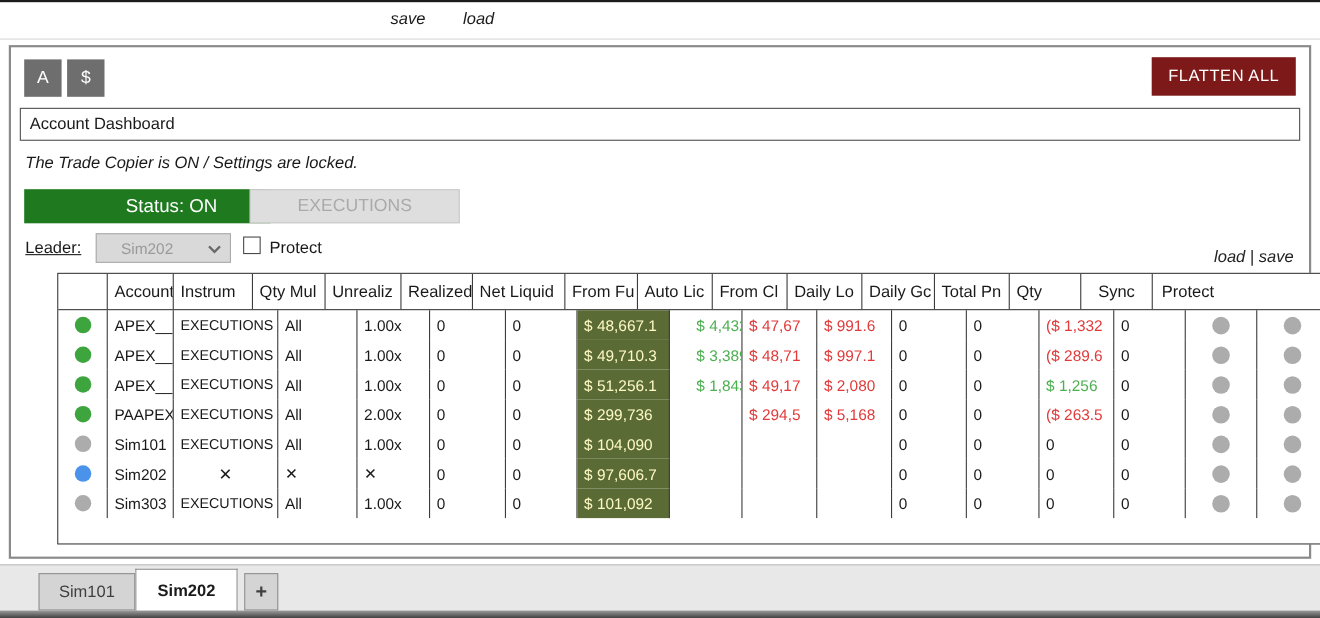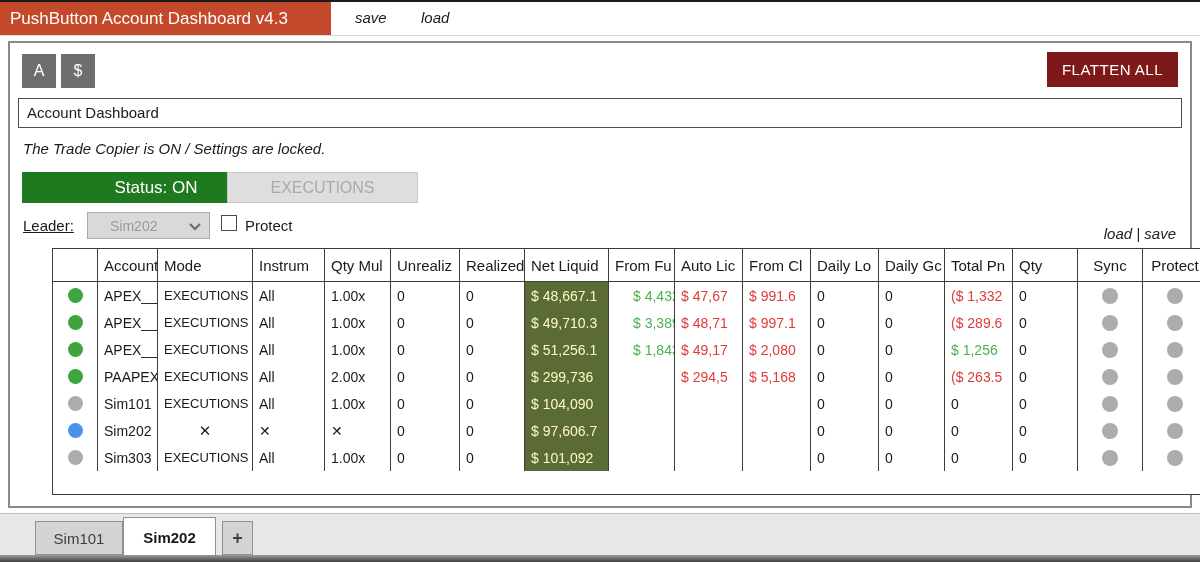--- a/index.html
+++ b/index.html
@@ -85,21 +85,20 @@
   .tab-plus { width:31px; font-weight:bold; font-size:18px; margin-left:6px; }
   .bottombar { position:absolute; left:0; bottom:0; width:1200px; height:7px;
                background:linear-gradient(#9c9c9c,#3f3f3f); }
 </style>
 </head>
 <body>
 
 <div class="app">
 
   <div class="titlebar">
-    <div class="title-tab">PushButton Account Dashboard v4.3</div>
     <div class="menu-item menu-save">save</div>
     <div class="menu-item menu-load">load</div>
   </div>
 
   <div class="panel">
     <div class="sq-btn btn-a">A</div>
     <div class="sq-btn btn-d">$</div>
     <div class="flatten">FLATTEN ALL</div>
 
     <div class="header-box">Account Dashboard</div>
@@ -120,21 +119,20 @@
     </div>
     <div class="checkbox"></div>
     <div class="protect-label">Protect</div>
 
     <div class="load-save">load | save</div>
 
     <div class="table">
       <div class="tr thead" id="thead">
           <div class="td c0"></div>
           <div class="td c1">Account</div>
-          <div class="td c2">Mode</div>
           <div class="td c3">Instrum</div>
           <div class="td c4">Qty Mul</div>
           <div class="td c5">Unrealiz</div>
           <div class="td c6">Realized</div>
           <div class="td c7">Net Liquid</div>
           <div class="td c8">From Fu</div>
           <div class="td c9">Auto Lic</div>
           <div class="td c10">From Cl</div>
           <div class="td c11">Daily Lo</div>
           <div class="td c12">Daily Gc</div>

